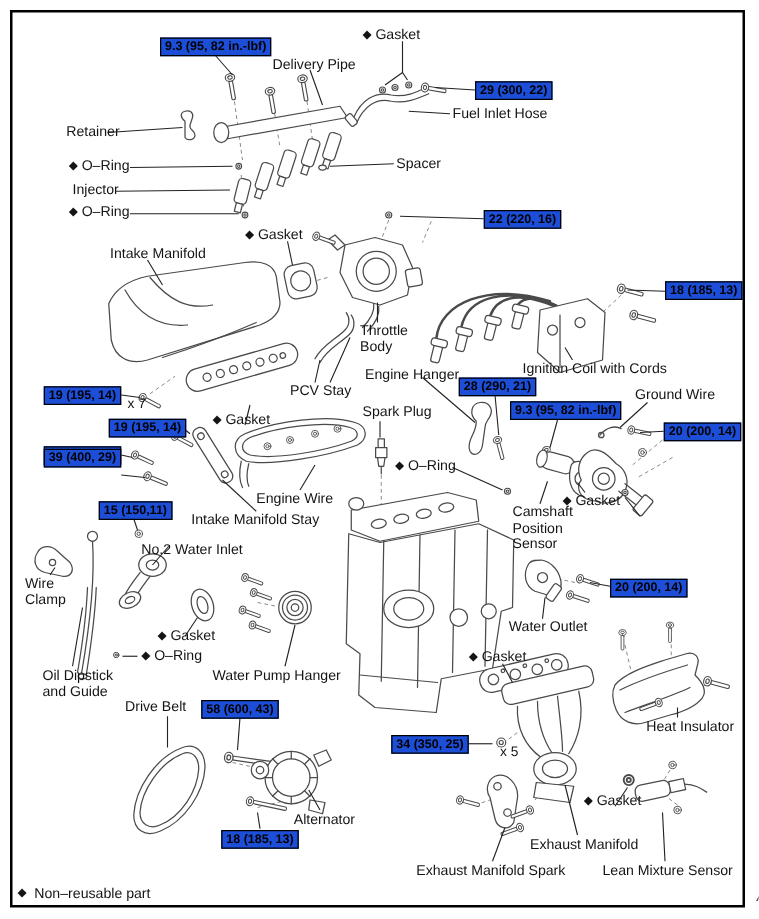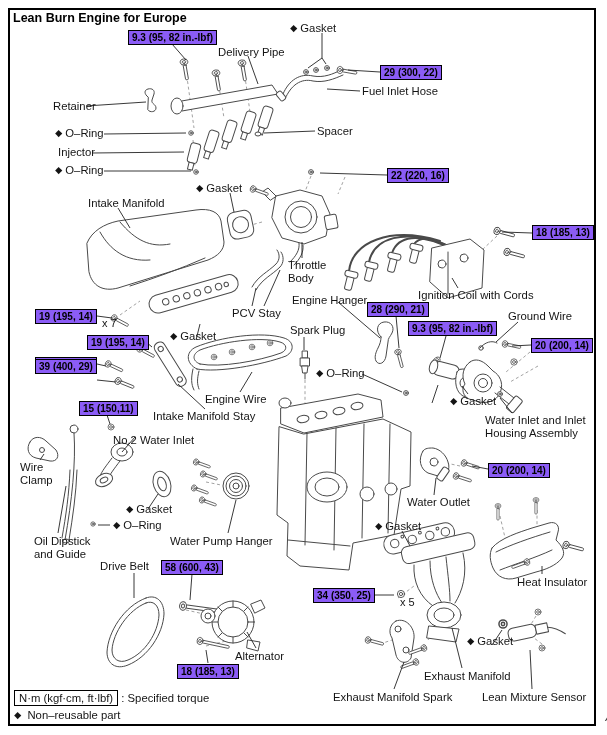--- a/index.html
+++ b/index.html
@@ -5,21 +5,21 @@
   html,body{margin:0;padding:0;background:#fff;}
   #page{position:relative;width:607px;height:735px;background:#fff;
         font-family:"Liberation Sans","DejaVu Sans",sans-serif;overflow:hidden;}
   #frame{position:absolute;left:8px;top:8px;width:588px;height:718px;
          border:2px solid #000;box-sizing:border-box;}
   .title{position:absolute;font-size:12.5px;font-weight:bold;color:#000;white-space:nowrap;}
   .lbl{position:absolute;font-size:11.3px;color:#141414;line-height:1.12;white-space:nowrap;}
   .lbl.wrap{white-space:normal;}
   .diamond{font-size:9.5px;margin-right:3px;position:relative;top:-1px;}
   .torque{position:absolute;font-size:10px;font-weight:bold;color:#000;
-          border:1.4px solid #000;background:#8b5cf6;padding:0 3px;line-height:1.3;white-space:nowrap;}
+          border:1.4px solid #000;background:#1d4ed8;padding:0 3px;line-height:1.3;white-space:nowrap;}
   .mult{position:absolute;font-size:11px;color:#141414;}
   .legend-row{position:absolute;font-size:11.3px;color:#141414;white-space:nowrap;}
   .legend-box{display:inline-block;border:1.3px solid #000;padding:0 4px;line-height:1.25;}
   .fig-code{position:absolute;font-size:8px;font-weight:bold;font-style:italic;color:#444;letter-spacing:0.3px;margin-left:40px;}
   #art{position:absolute;left:0;top:0;}
   #art .ln{stroke:#4a4a4a;fill:none;stroke-width:1;stroke-linecap:round;stroke-linejoin:round;}
   #art .fw{fill:#fff;}
   #art .ld{stroke:#222;stroke-width:0.9;fill:none;}
   #art .dash{stroke:#8a8a8a;stroke-width:0.8;fill:none;stroke-dasharray:3 2.6;}
   #art .thick{stroke-width:2;}
@@ -447,21 +447,20 @@
       <path class="ld" d="M402,531 L410,546"></path>
         <path class="ld" d="M542,574 L542,566"></path>
       <path class="ld" d="M373,595 L394,595"></path>
         <path class="ld" d="M492,645 L502,630"></path>
       <path class="ld" d="M462,668 L452,628"></path>
         <path class="ld" d="M394,689 L404,662"></path>
       <path class="ld" d="M532,689 L530,650"></path>
     </g>
   </svg>
 
-  <div class="title" style="left:13px;top:11px">Lean Burn Engine for Europe</div>
 
   <div class="torque" style="left:128px;top:30px">9.3 (95, 82 in.-lbf)</div>
   <div class="torque" style="left:380px;top:65px">29 (300, 22)</div>
   <div class="torque" style="left:387px;top:168px">22 (220, 16)</div>
   <div class="torque" style="left:532px;top:225px">18 (185, 13)</div>
   <div class="torque" style="left:367px;top:302px">28 (290, 21)</div>
   <div class="torque" style="left:408px;top:321px">9.3 (95, 82 in.-lbf)</div>
   <div class="torque" style="left:531px;top:338px">20 (200, 14)</div>
   <div class="torque" style="left:35px;top:309px">19 (195, 14)</div>
   <div class="torque" style="left:87px;top:335px">19 (195, 14)</div>
@@ -486,43 +485,39 @@
   <div class="lbl" style="left:55px;top:164px"><span class="diamond">◆</span><span>O–Ring</span></div>
   <div class="lbl" style="left:88px;top:197px"><span>Intake Manifold</span></div>
   <div class="lbl" style="left:196px;top:182px"><span class="diamond">◆</span><span>Gasket</span></div>
   <div class="lbl wrap" style="left:288px;top:259px;width:52px"><span>Throttle Body</span></div>
   <div class="lbl" style="left:232px;top:307px"><span>PCV Stay</span></div>
   <div class="lbl" style="left:292px;top:294px"><span>Engine Hanger</span></div>
   <div class="lbl" style="left:418px;top:289px"><span>Ignition Coil with Cords</span></div>
   <div class="lbl" style="left:508px;top:310px"><span>Ground Wire</span></div>
   <div class="lbl" style="left:290px;top:324px"><span>Spark Plug</span></div>
   <div class="lbl" style="left:316px;top:367px"><span class="diamond">◆</span><span>O–Ring</span></div>
+  <div class="lbl wrap" style="left:410px;top:404px;width:60px"><span>Camshaft Position Sensor</span></div>
   <div class="lbl" style="left:450px;top:395px"><span class="diamond">◆</span><span>Gasket</span></div>
-  <div class="lbl wrap" style="left:485px;top:414px;width:112px"><span>Water Inlet and Inlet Housing Assembly</span></div>
   <div class="lbl" style="left:170px;top:330px"><span class="diamond">◆</span><span>Gasket</span></div>
   <div class="lbl" style="left:205px;top:393px"><span>Engine Wire</span></div>
   <div class="lbl" style="left:153px;top:410px"><span>Intake Manifold Stay</span></div>
   <div class="lbl" style="left:113px;top:434px"><span>No.2 Water Inlet</span></div>
   <div class="lbl wrap" style="left:20px;top:461px;width:44px"><span>Wire Clamp</span></div>
   <div class="lbl" style="left:126px;top:503px"><span class="diamond">◆</span><span>Gasket</span></div>
   <div class="lbl" style="left:113px;top:519px"><span class="diamond">◆</span><span>O–Ring</span></div>
   <div class="lbl wrap" style="left:34px;top:535px;width:70px"><span>Oil Dipstick and Guide</span></div>
   <div class="lbl" style="left:170px;top:535px"><span>Water Pump Hanger</span></div>
   <div class="lbl" style="left:100px;top:560px"><span>Drive Belt</span></div>
   <div class="lbl" style="left:235px;top:650px"><span>Alternator</span></div>
   <div class="lbl" style="left:407px;top:496px"><span>Water Outlet</span></div>
   <div class="lbl" style="left:375px;top:520px"><span class="diamond">◆</span><span>Gasket</span></div>
   <div class="lbl" style="left:517px;top:576px"><span>Heat Insulator</span></div>
   <div class="lbl" style="left:467px;top:635px"><span class="diamond">◆</span><span>Gasket</span></div>
   <div class="lbl" style="left:424px;top:670px"><span>Exhaust Manifold</span></div>
   <div class="lbl" style="left:333px;top:691px"><span>Exhaust Manifold Spark</span></div>
   <div class="lbl" style="left:482px;top:691px"><span>Lean Mixture Sensor</span></div>
 
-  <div class="legend-row" style="left:14px;top:690px">
-    <span class="legend-box">N·m (kgf·cm, ft·lbf)</span>
-    <span>: Specified torque</span>
-  </div>
   <div class="legend-row" style="left:14px;top:709px">
     <span class="diamond">◆</span>
     <span>Non–reusable part</span>
   </div>
   <div class="fig-code" style="left:565px;top:714px">A64489</div>
 </div>
 
 </body></html>

